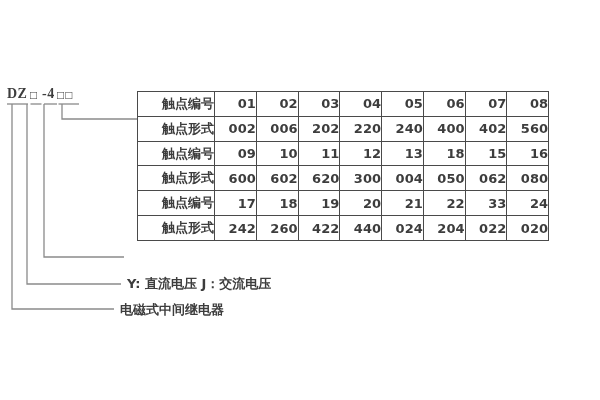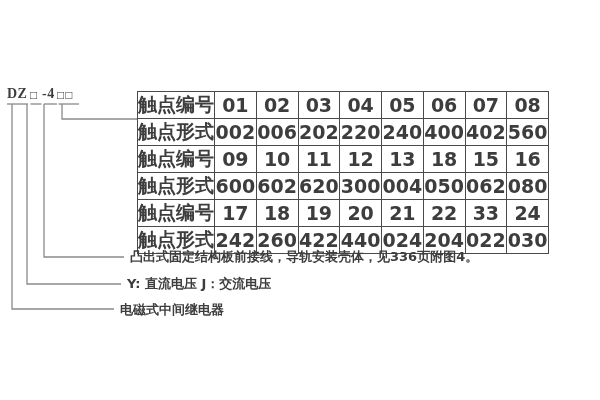--- a/index.html
+++ b/index.html
@@ -32,22 +32,22 @@
   .seg-box1{left:30px;font-size:12px;top:88px;}
   .seg-dash4{left:42px;}
   .seg-box2{left:57px;font-size:12px;top:88px;letter-spacing:1px;}
   .contact-table{
     position:absolute;left:137px;top:91px;
     width:412px;height:150px;
     border-collapse:collapse;table-layout:fixed;
   }
   .contact-table td{
     border:1.5px solid var(--table-border);
-    text-align:center;vertical-align:middle;
-    font-size:19px;font-weight:600;
+    text-align:right;vertical-align:middle;
+    font-size:13px;font-weight:600;
     padding:0;white-space:nowrap;
   }
   .contact-table td.row-label{width:76px;}
   .annotation{
     position:absolute;
     font-size:13px;font-weight:700;
     white-space:nowrap;line-height:15px;
   }
   .annotation-1{left:130px;top:249px;}
   .annotation-2{left:127px;top:276px;}
@@ -135,22 +135,21 @@
         </tr>
         <tr>
           <td class="row-label">触点形式</td>
           <td>242</td>
           <td>260</td>
           <td>422</td>
           <td>440</td>
           <td>024</td>
           <td>204</td>
           <td>022</td>
-          <td>030</td>
+          <td>020</td>
         </tr>
       </tbody>
   </table>
 
-  <div class="annotation annotation-1">凸出式固定结构板前接线，导轨安装壳体，见336页附图4。</div>
   <div class="annotation annotation-3">电磁式中间继电器</div>
   <div class="annotation annotation-2">Y: 直流电压  J：交流电压</div>
 
 </div>
 
 </body></html>

